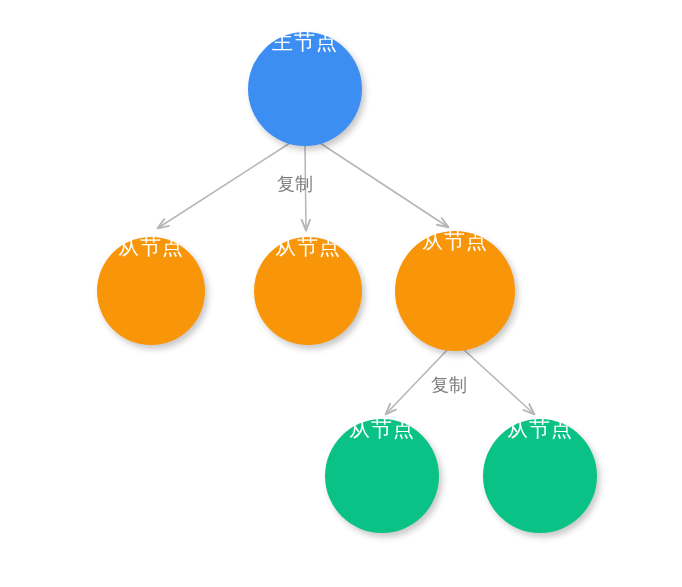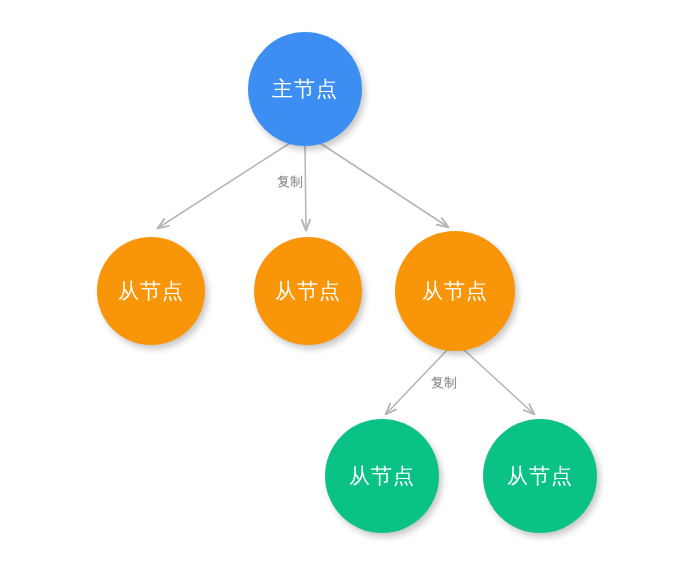--- a/index.html
+++ b/index.html
@@ -22,38 +22,38 @@
     position: absolute;
     left: 0;
     top: 0;
     width: 682px;
     height: 587px;
   }
   .node {
     position: absolute;
     border-radius: 50%;
     display: flex;
-    align-items: center;
+    align-items: flex-start;
     justify-content: center;
     box-shadow: 3px 4px 6px rgba(0,0,0,0.22);
     box-sizing: border-box;
   }
   .node-label {
     color: #ffffff;
     font-size: 21px;
     font-weight: 400;
     letter-spacing: 1px;
     line-height: 1;
     user-select: none;
     white-space: nowrap;
   }
   .edge-label {
     position: absolute;
     color: #7d7d7d;
-    font-size: 13px;
+    font-size: 18px;
     line-height: 1;
     white-space: nowrap;
     user-select: none;
     background: transparent;
   }
 </style>
 </head>
 <body>
 
 <div id="canvas" style="background: rgb(255, 255, 255);">

